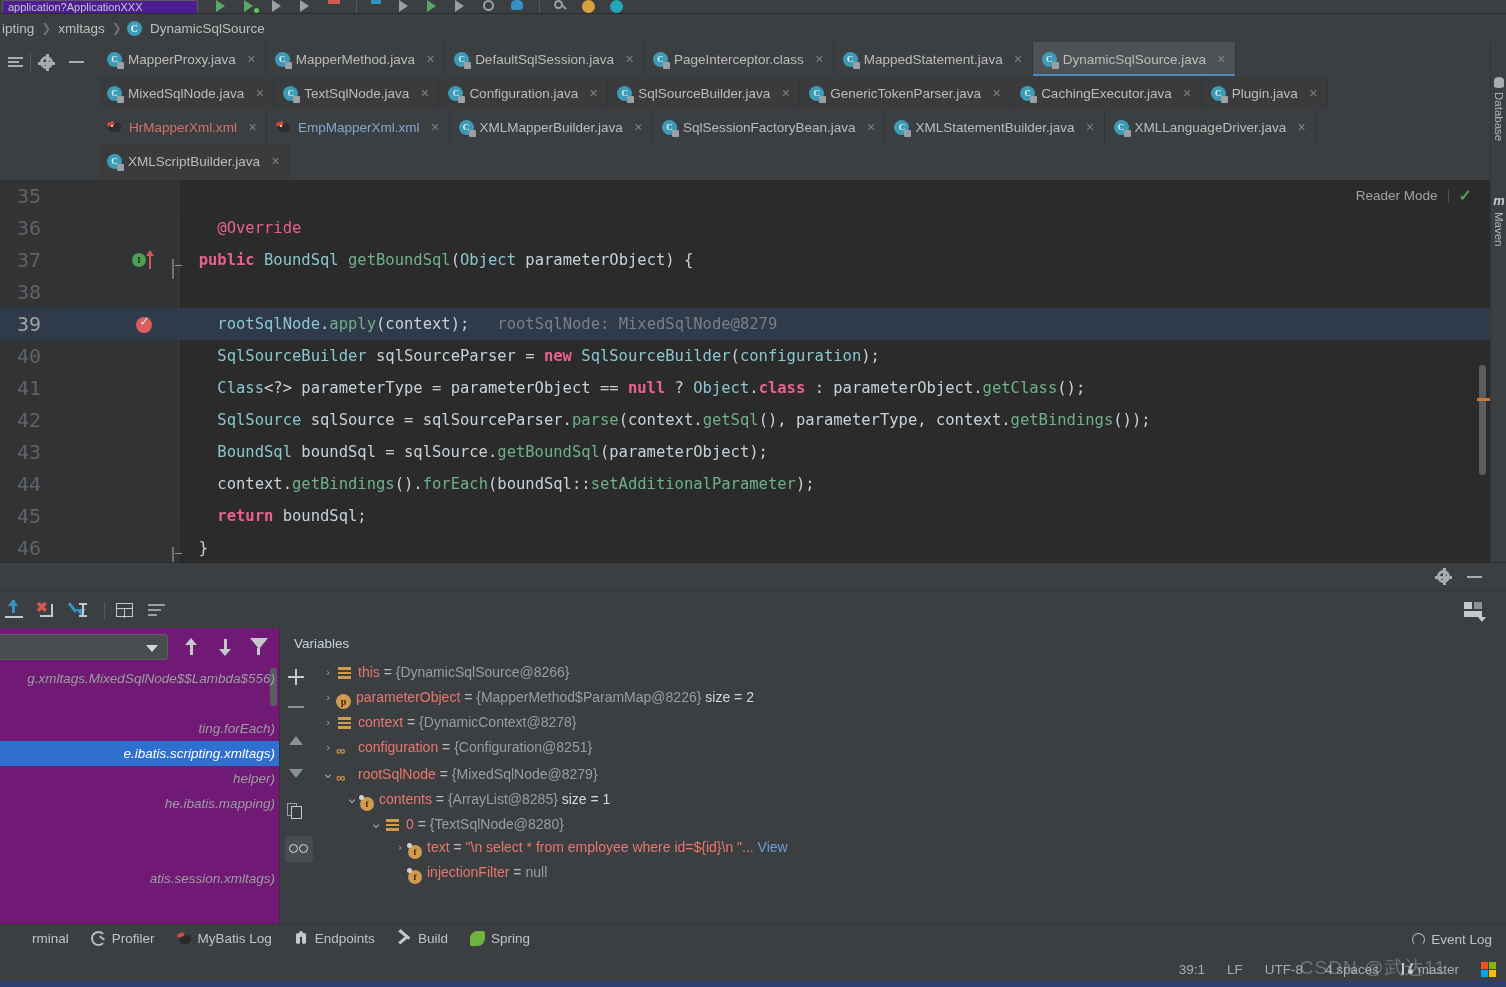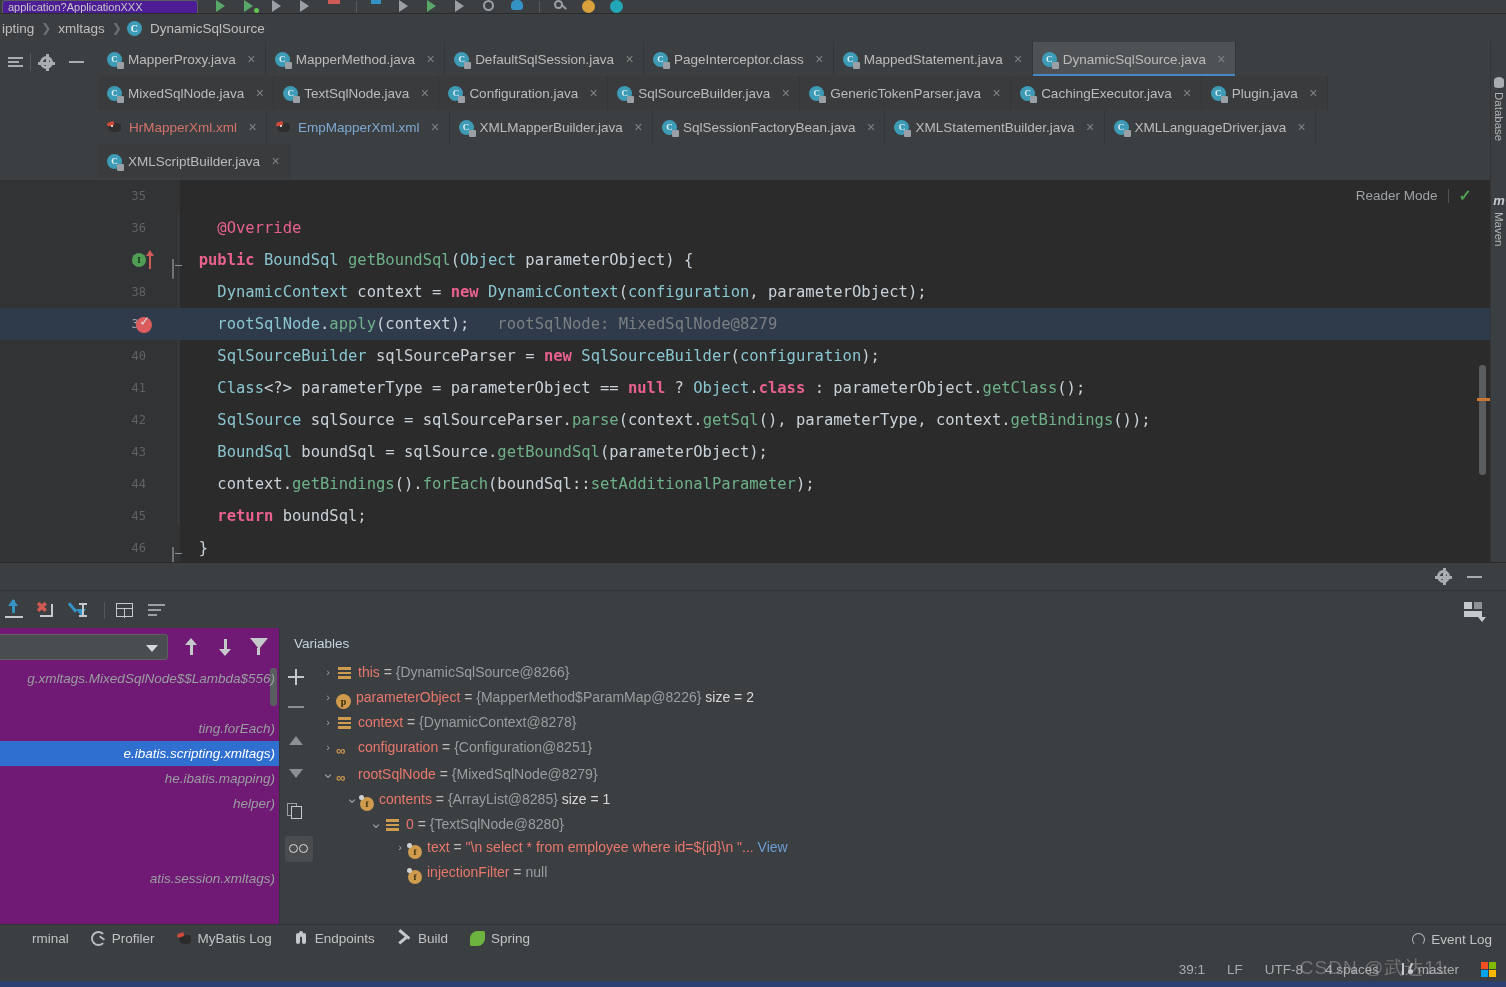--- a/index.html
+++ b/index.html
@@ -128,22 +128,22 @@
   .rm-sep { width:1px;height:14px;background:#4e5254; }
   .check-green { color:#4f9e54; font-size:16px; font-weight:bold; }
 
   .cline {
     position:relative; height:32px; line-height:32px;
     font-family:"DejaVu Sans Mono","Liberation Mono",monospace; font-size:15.5px;
     white-space: pre; color:#a9b7c6;
   }
   .cline.current { background:#2f3a4a; }
   .lnum {
-    position:absolute; left:8px; width:138px; text-align:right;
-    color:#606366; font-size:12px;
+    position:absolute; left:17px; width:138px; 
+    color:#606366; font-size:20px;
     font-family:"DejaVu Sans Mono","Liberation Mono",monospace;
   }
   .lnum.cur { color:#a4a3a3; }
   .ctext { position:absolute; left:180px; }
   .guideline { position:absolute; left:178px; top:34px; width:1px; height:310px; background:#3b3f41; }
   .kw { color:#e8628d; font-weight:bold; }   
   .ty { color:#8ac6d0; }                      
   .fn { color:#6fb08a; }                      
   .an { color:#e8628d; }                      
   .pl { color:#c9d2d8; }                      
@@ -601,21 +601,21 @@
     <div class="guideline"></div>
     <div class="reader-mode">
       <span>Reader Mode</span>
       <span class="rm-sep"></span>
       <span class="check-green">✓</span>
     </div>
     <div id="codelines">
         <div class="cline"><span class="lnum">35</span><span class="ctext"></span></div>
         <div class="cline"><span class="lnum">36</span><span class="ctext"><span class="pl">    </span><span class="an">@Override</span></span></div>
         <div class="cline"><span class="lnum">37</span><span class="gmark-impl"><span class="gcirc">I</span><span class="garrow"></span></span><span class="fold-ico"><span class="fold-box"></span></span><span class="ctext"><span class="pl">  </span><span class="kw">public</span><span class="pl"> </span><span class="ty">BoundSql</span><span class="pl"> </span><span class="fn">getBoundSql</span><span class="pl">(</span><span class="ty">Object</span><span class="pl"> parameterObject) {</span></span></div>
-        <div class="cline"><span class="lnum">38</span><span class="ctext"><span class="pl">    </span><span class="ty">DynamicContext</span><span class="pl"> context = </span><span class="kw">new</span><span class="pl"> </span><span class="ty">DynamicContext</span><span class="pl">(</span><span class="ty">configuration</span><span class="pl">, parameterObject);</span></span></div>
+        <div class="cline"><span class="lnum">38</span></div>
         <div class="cline current"><span class="lnum cur">39</span><span class="gmark-bp"><span class="bpdot"></span><span class="bpchk">✓</span></span><span class="ctext"><span class="pl">    </span><span class="ty">rootSqlNode</span><span class="pl">.</span><span class="fn">apply</span><span class="pl">(context);</span><span class="hint">   rootSqlNode: MixedSqlNode@8279</span></span></div>
         <div class="cline"><span class="lnum">40</span><span class="ctext"><span class="pl">    </span><span class="ty">SqlSourceBuilder</span><span class="pl"> sqlSourceParser = </span><span class="kw">new</span><span class="pl"> </span><span class="ty">SqlSourceBuilder</span><span class="pl">(</span><span class="ty">configuration</span><span class="pl">);</span></span></div>
         <div class="cline"><span class="lnum">41</span><span class="ctext"><span class="pl">    </span><span class="ty">Class</span><span class="pl">&lt;?&gt; parameterType = parameterObject == </span><span class="kw">null</span><span class="pl"> ? </span><span class="ty">Object</span><span class="pl">.</span><span class="kw">class</span><span class="pl"> : parameterObject.</span><span class="fn">getClass</span><span class="pl">();</span></span></div>
         <div class="cline"><span class="lnum">42</span><span class="ctext"><span class="pl">    </span><span class="ty">SqlSource</span><span class="pl"> sqlSource = sqlSourceParser.</span><span class="fn">parse</span><span class="pl">(context.</span><span class="fn">getSql</span><span class="pl">(), parameterType, context.</span><span class="fn">getBindings</span><span class="pl">());</span></span></div>
         <div class="cline"><span class="lnum">43</span><span class="ctext"><span class="pl">    </span><span class="ty">BoundSql</span><span class="pl"> boundSql = sqlSource.</span><span class="fn">getBoundSql</span><span class="pl">(parameterObject);</span></span></div>
         <div class="cline"><span class="lnum">44</span><span class="ctext"><span class="pl">    context.</span><span class="fn">getBindings</span><span class="pl">().</span><span class="fn">forEach</span><span class="pl">(boundSql::</span><span class="fn">setAdditionalParameter</span><span class="pl">);</span></span></div>
         <div class="cline"><span class="lnum">45</span><span class="ctext"><span class="pl">    </span><span class="kw">return</span><span class="pl"> boundSql;</span></span></div>
         <div class="cline"><span class="lnum">46</span><span class="fold-ico"><span class="fold-box"></span></span><span class="ctext"><span class="pl">  }</span></span></div>
       </div>
     <div class="vscroll-track"></div>
@@ -696,24 +696,24 @@
         <div class="frame-row">
           <span class="txt"></span>
         </div>
         <div class="frame-row">
           <span class="txt">ting.forEach)</span>
         </div>
         <div class="frame-row sel">
           <span class="txt">e.ibatis.scripting.xmltags)</span>
         </div>
         <div class="frame-row">
+          <span class="txt">helper)</span>
+        </div>
+        <div class="frame-row">
           <span class="txt">he.ibatis.mapping)</span>
-        </div>
-        <div class="frame-row">
-          <span class="txt">helper)</span>
         </div>
         <div class="frame-row">
           <span class="txt"></span>
         </div>
         <div class="frame-row">
           <span class="txt"></span>
         </div>
         <div class="frame-row">
           <span class="txt">atis.session.xmltags)</span>
         </div>

